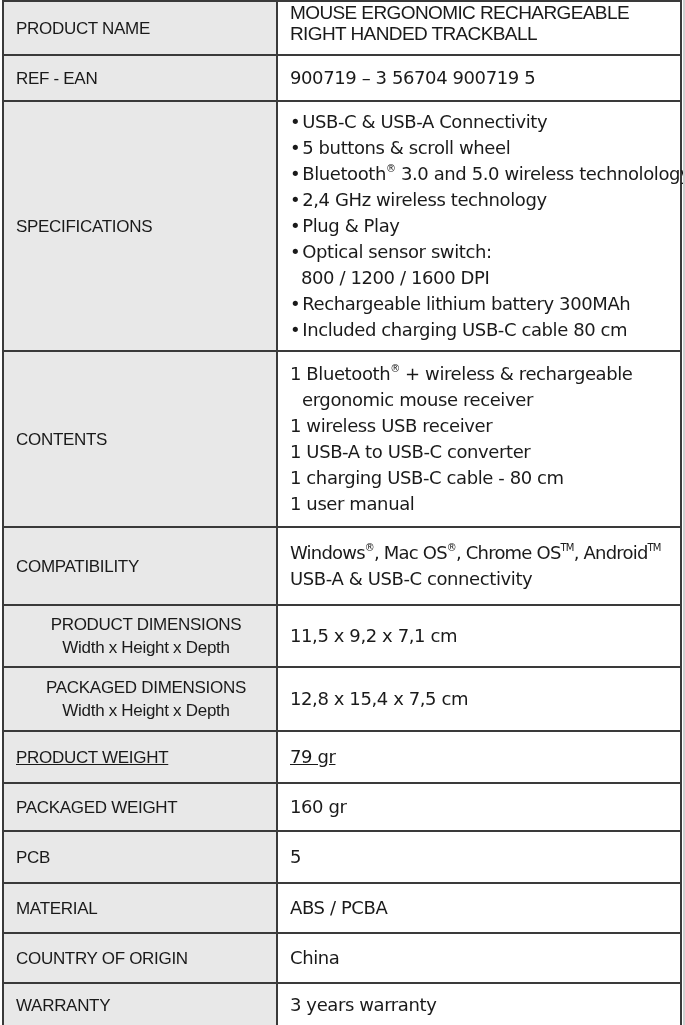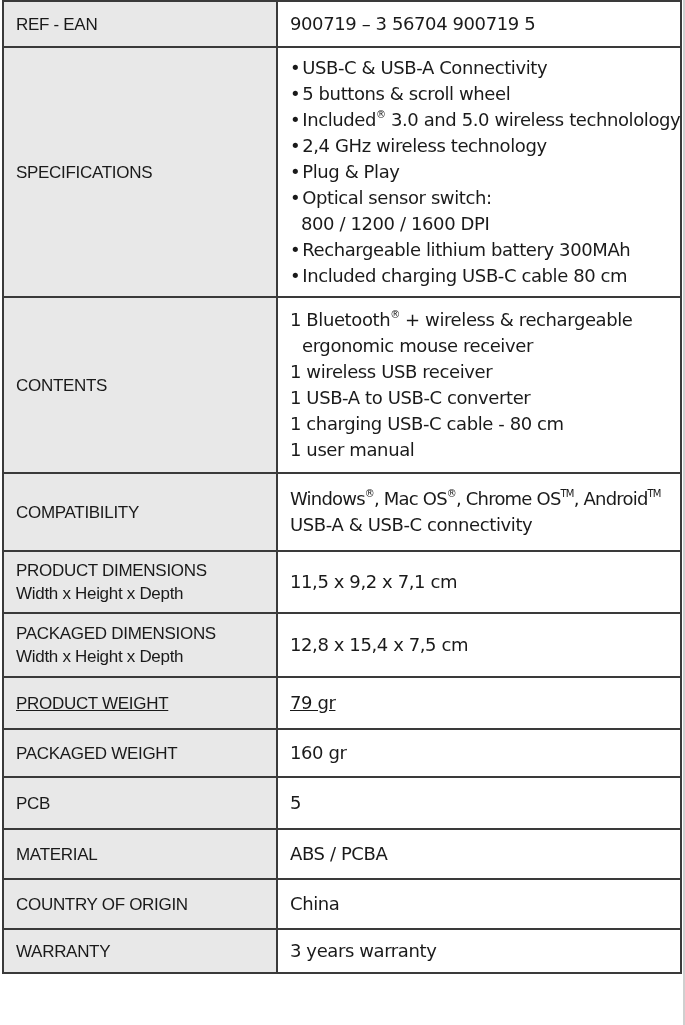--- a/index.html
+++ b/index.html
@@ -43,20 +43,21 @@
       font-family: "DejaVu Sans", sans-serif;
       font-size: 18px;
       letter-spacing: -0.4px;
       padding-left: 12px;
       color: #1a1a1a;
       line-height: 26px;
     }
     .label .sub {
       display: block;
       text-transform: none;
+      text-align: center;
     }
     .value .line { display: block; white-space: nowrap; }
     .value .indent { padding-left: 12px; }
     .value .bullet-indent { padding-left: 11px; }
     .value .bullet::before { content: "\2022"; margin-right: 2px; }
     .product-name-value {
       font-family: "Liberation Sans", sans-serif !important;
       font-size: 19px !important;
       line-height: 21px !important;
       letter-spacing: -0.6px !important;
@@ -85,32 +86,39 @@
       width: 2px;
       height: 1025px;
       background: #cfcfcf;
     }
   </style>
 </head>
 <body>
 
 <table class="spec-table">
   <tbody>
+    <tr class="r-name">
+      <td class="label">PRODUCT NAME</td>
+      <td class="value product-name-value">
+        <span class="line">MOUSE ERGONOMIC RECHARGEABLE</span>
+        <span class="line">RIGHT HANDED TRACKBALL</span>
+      </td>
+    </tr>
 
     <tr class="r-ref">
       <td class="label">REF - EAN</td>
       <td class="value">900719 – 3 56704 900719 5</td>
     </tr>
 
     <tr class="r-spec">
       <td class="label">SPECIFICATIONS</td>
       <td class="value">
         <span class="line bullet">USB-C &amp; USB-A Connectivity</span>
         <span class="line bullet">5 buttons &amp; scroll wheel</span>
-        <span class="line bullet"><span>Included</span><sup>®</sup><span> 3.0 and 5.0 wireless technolology</span></span>
+        <span class="line bullet"><span>Bluetooth</span><sup>®</sup><span> 3.0 and 5.0 wireless technolology</span></span>
         <span class="line bullet">2,4 GHz wireless technology</span>
         <span class="line bullet">Plug &amp; Play</span>
         <span class="line bullet">Optical sensor switch:</span>
         <span class="line bullet-indent">800 / 1200 / 1600 DPI</span>
         <span class="line bullet">Rechargeable lithium battery 300MAh</span>
         <span class="line bullet">Included charging USB-C cable 80 cm</span>
       </td>
     </tr>
 
     <tr class="r-contents">

